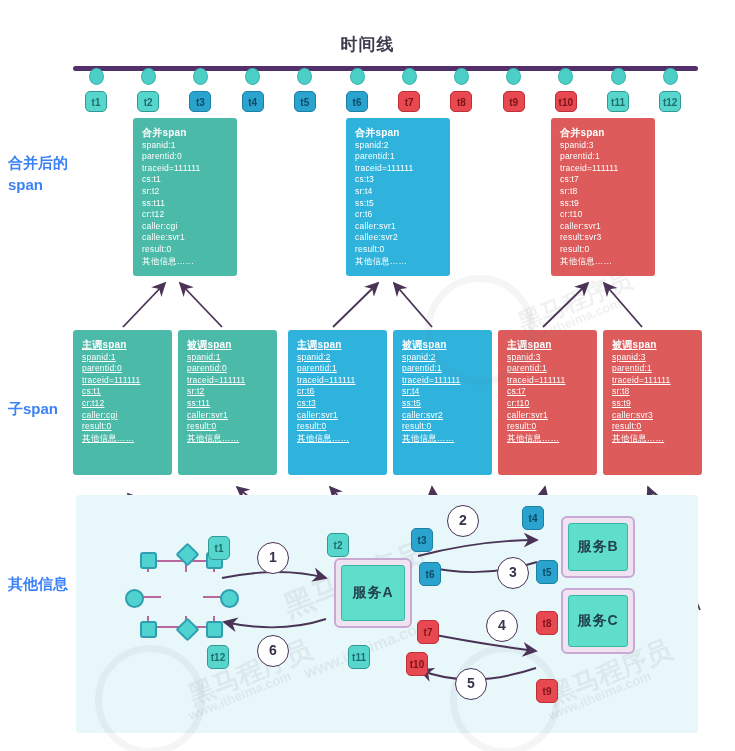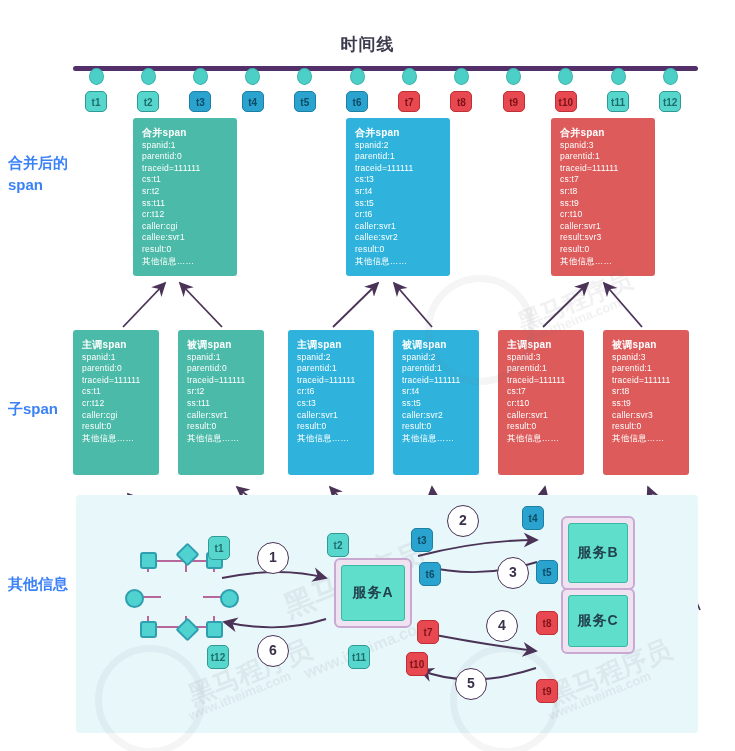--- a/index.html
+++ b/index.html
@@ -78,21 +78,21 @@
     border-radius: 3px;
     padding: 9px 0 6px 9px;
     color: #ffffff;
     font-size: 8.5px;
     line-height: 11.6px;
     letter-spacing: .2px;
   }
   .span-card .hdr { font-weight: bold; font-size: 10px; margin-bottom: 1px; }
 
   .merged { top: 118px; width: 104px; height: 158px; }
-  .child  { top: 330px; width: 86px;  height: 145px; }
+  .child  { top: 330px; width: 99px;  height: 145px; text-decoration: underline; }
 
   
   #arrow-layer { position:absolute; left:0; top:0; width:735px; height:751px; pointer-events:none; }
 
   
   #scene-panel {
     position: absolute;
     left: 76px; top: 495px;
     width: 622px; height: 238px;
     background: #e7f7fa;
@@ -416,21 +416,21 @@
   <div class="sat sat-ci" style="left:95px; top:49px;"></div>
   <div class="sat sat-sq" style="left:15px; top:81px;"></div>
   <div class="sat sat-di" style="left:54px; top:81px;"></div>
   <div class="sat sat-sq" style="left:81px; top:81px;"></div>
 
 </div>
 
 <div class="svc-box" style="left:334px; top:558px; width:78px; height:70px;">
   <div class="svc-inner">服务A</div>
 </div>
-<div class="svc-box" style="left:561px; top:516px; width:74px; height:74px;">
+<div class="svc-box" style="left:561px; top:516px; width:74px; height:62px;">
   <div class="svc-inner">服务B</div>
 </div>
 <div class="svc-box" style="left:561px; top:588px; width:74px; height:66px;">
   <div class="svc-inner">服务C</div>
 </div>
 
 <svg id="flow-layer" style="position:absolute;left:0;top:0;width:735px;height:751px;pointer-events:none;" viewBox="0 0 735 751">
   <defs>
     <marker id="ah2" markerWidth="9" markerHeight="9" refX="7" refY="4.5" orient="auto">
       <path d="M0,0.6 L8,4.5 L0,8.4 L2.4,4.5 Z" fill="#4a3356"></path>

